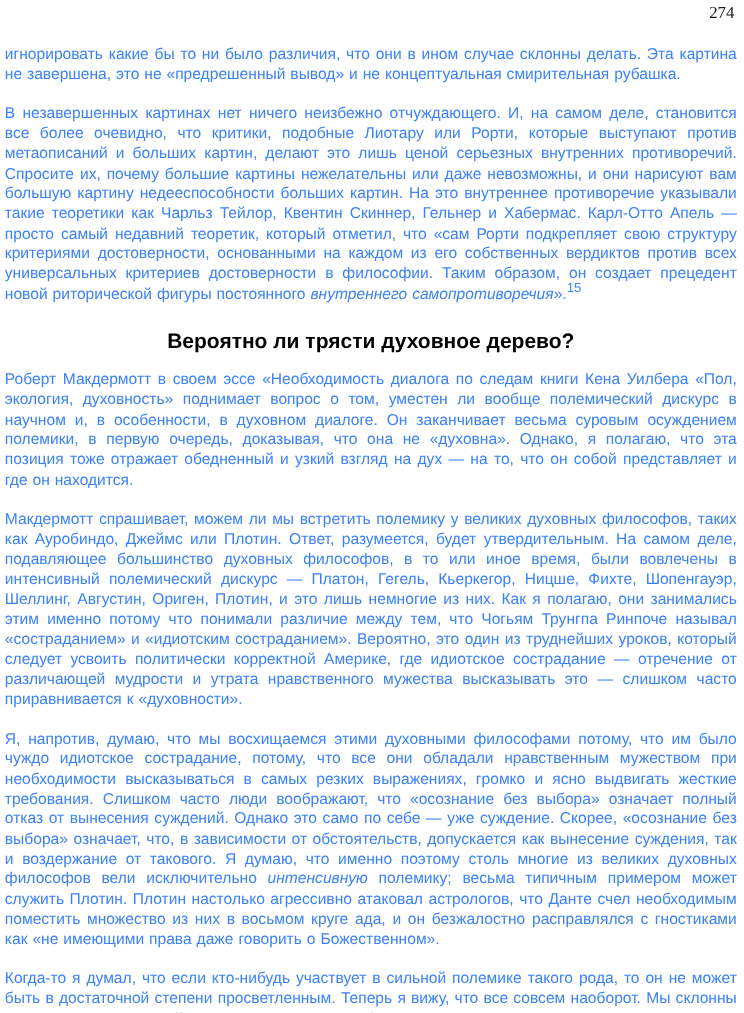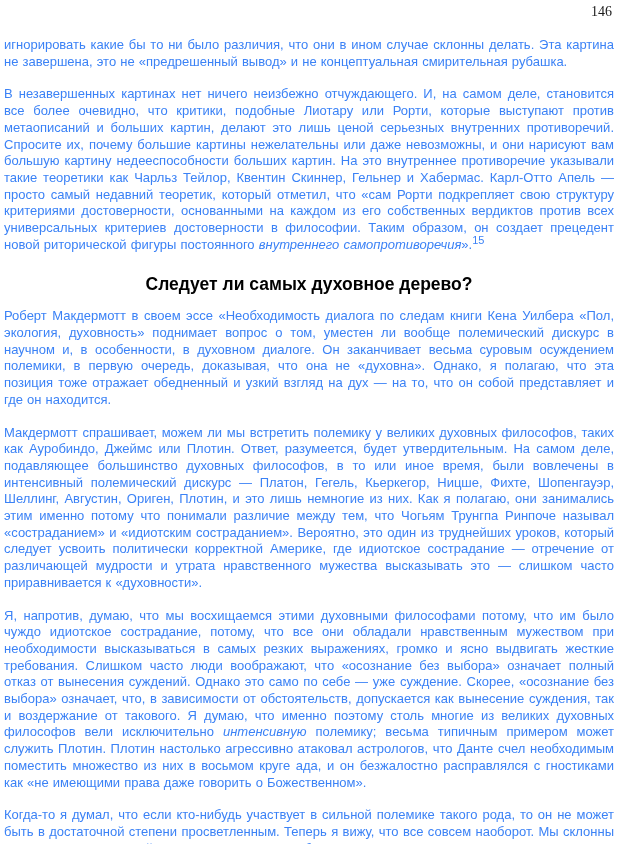--- a/index.html
+++ b/index.html
@@ -57,27 +57,27 @@
     text-align: center;
     color: #000000;
     margin: 21px 0 -4px 0;
   }
 </style>
 </head>
 <body>
 
 <div class="page">
 
-  <div class="page-number">146</div>
+  <div class="page-number">274</div>
 
   <p class="para"><span>игнорировать какие бы то ни было различия, что они в ином случае склонны делать. Эта картина не завершена, это не «предрешенный вывод» и не концептуальная смирительная рубашка.</span></p>
 
   <p class="para"><span>В незавершенных картинах нет ничего неизбежно отчуждающего. И, на самом деле, становится все более очевидно, что критики, подобные Лиотару или Рорти, которые выступают против метаописаний и больших картин, делают это лишь ценой серьезных внутренних противоречий. Спросите их, почему большие картины нежелательны или даже невозможны, и они нарисуют вам большую картину недееспособности больших картин. На это внутреннее противоречие указывали такие теоретики как Чарльз Тейлор, Квентин Скиннер, Гельнер и Хабермас. Карл-Отто Апель — просто самый недавний теоретик, который отметил, что «сам Рорти подкрепляет свою структуру критериями достоверности, основанными на каждом из его собственных вердиктов против всех универсальных критериев достоверности в философии. Таким образом, он создает прецедент новой риторической фигуры постоянного </span><em>внутреннего самопротиворечия</em><span>».</span><sup>15</sup></p>
 
-  <h2 class="heading">Следует ли самых духовное дерево?</h2>
+  <h2 class="heading">Вероятно ли трясти духовное дерево?</h2>
 
   <p class="para"><span>Роберт Макдермотт в своем эссе «Необходимость диалога по следам книги Кена Уилбера «Пол, экология, духовность» поднимает вопрос о том, уместен ли вообще полемический дискурс в научном и, в особенности, в духовном диалоге. Он заканчивает весьма суровым осуждением полемики, в первую очередь, доказывая, что она не «духовна». Однако, я полагаю, что эта позиция тоже отражает обедненный и узкий взгляд на дух — на то, что он собой представляет и где он находится.</span></p>
 
   <p class="para"><span>Макдермотт спрашивает, можем ли мы встретить полемику у великих духовных философов, таких как Ауробиндо, Джеймс или Плотин. Ответ, разумеется, будет утвердительным. На самом деле, подавляющее большинство духовных философов, в то или иное время, были вовлечены в интенсивный полемический дискурс — Платон, Гегель, Кьеркегор, Ницше, Фихте, Шопенгауэр, Шеллинг, Августин, Ориген, Плотин, и это лишь немногие из них. Как я полагаю, они занимались этим именно потому что понимали различие между тем, что Чогьям Трунгпа Ринпоче называл «состраданием» и «идиотским состраданием». Вероятно, это один из труднейших уроков, который следует усвоить политически корректной Америке, где идиотское сострадание — отречение от различающей мудрости и утрата нравственного мужества высказывать это — слишком часто приравнивается к «духовности».</span></p>
 
   <p class="para"><span>Я, напротив, думаю, что мы восхищаемся этими духовными философами потому, что им было чуждо идиотское сострадание, потому, что все они обладали нравственным мужеством при необходимости высказываться в самых резких выражениях, громко и ясно выдвигать жесткие требования. Слишком часто люди воображают, что «осознание без выбора» означает полный отказ от вынесения суждений. Однако это само по себе — уже суждение. Скорее, «осознание без выбора» означает, что, в зависимости от обстоятельств, допускается как вынесение суждения, так и воздержание от такового. Я думаю, что именно поэтому столь многие из великих духовных философов вели исключительно </span><em>интенсивную</em><span> полемику; весьма типичным примером может служить Плотин. Плотин настолько агрессивно атаковал астрологов, что Данте счел необходимым поместить множество из них в восьмом круге ада, и он безжалостно расправлялся с гностиками как «не имеющими права даже говорить о Божественном».</span></p>
 
   <p class="para continues"><span>Когда-то я думал, что если кто-нибудь участвует в сильной полемике такого рода, то он не может быть в достаточной степени просветленным. Теперь я вижу, что все совсем наоборот. Мы склонны считать, что подлинной духовности следует избегать полемического жара, тогда как на самом деле, она весьма часто со страстью отдается ему в качестве проявления своей способности глубинного суждения (то есть способности к различающей мудрости). Образцом могут служить резкие и порой саркастические нападки Плотина на астрологов и гностиков: это была политически влиятельная и неприятная компания, и требовалось мужество, чтобы заявлять, что у них нет права даже говорить о</span></p>
 
 </div>

